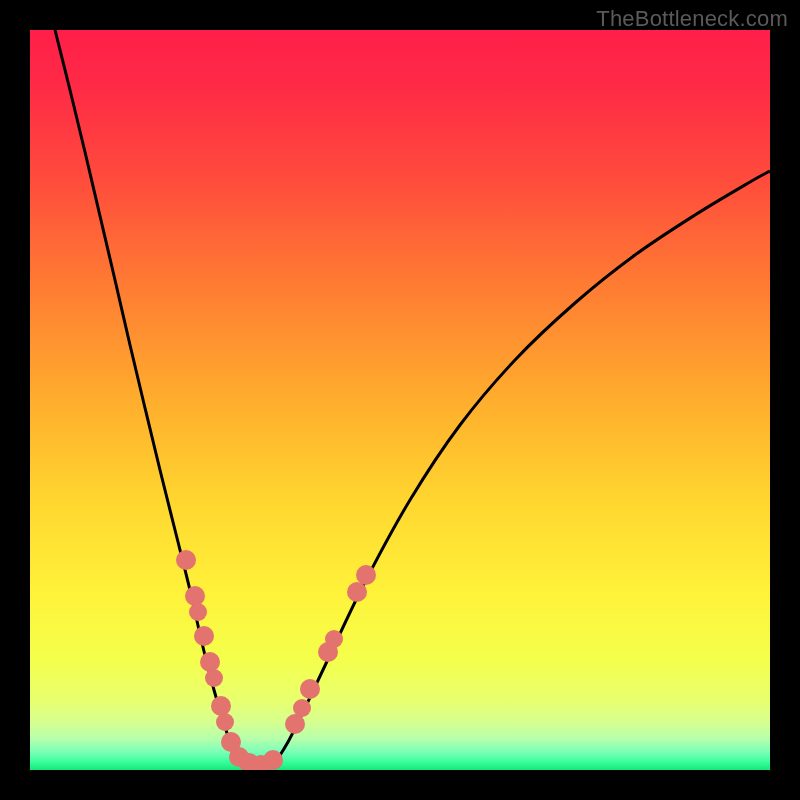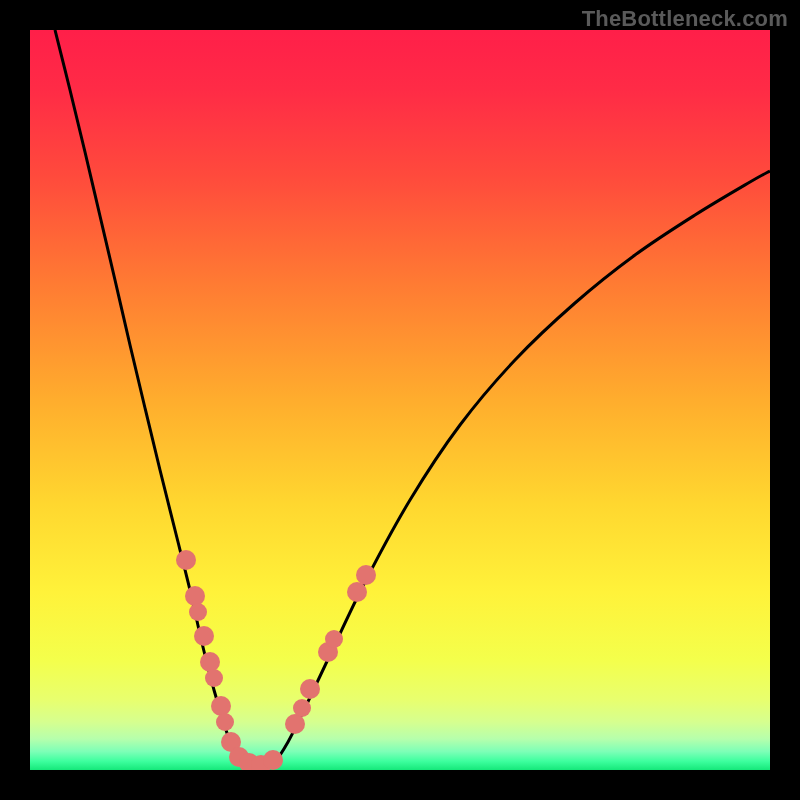--- a/index.html
+++ b/index.html
@@ -22,21 +22,21 @@
   .gradient {
     position: absolute;
     inset: 0;
   }
   .watermark {
     position: absolute;
     top: 6px;
     right: 12px;
     color: #5a5a5a;
     font-size: 22px;
-    font-weight: 700;
+    font-weight: 400;
     letter-spacing: 0.2px;
     user-select: none;
   }
   svg.curve {
     position: absolute;
     inset: 0;
   }
   .dot {
     fill: #e2736f;
   }

